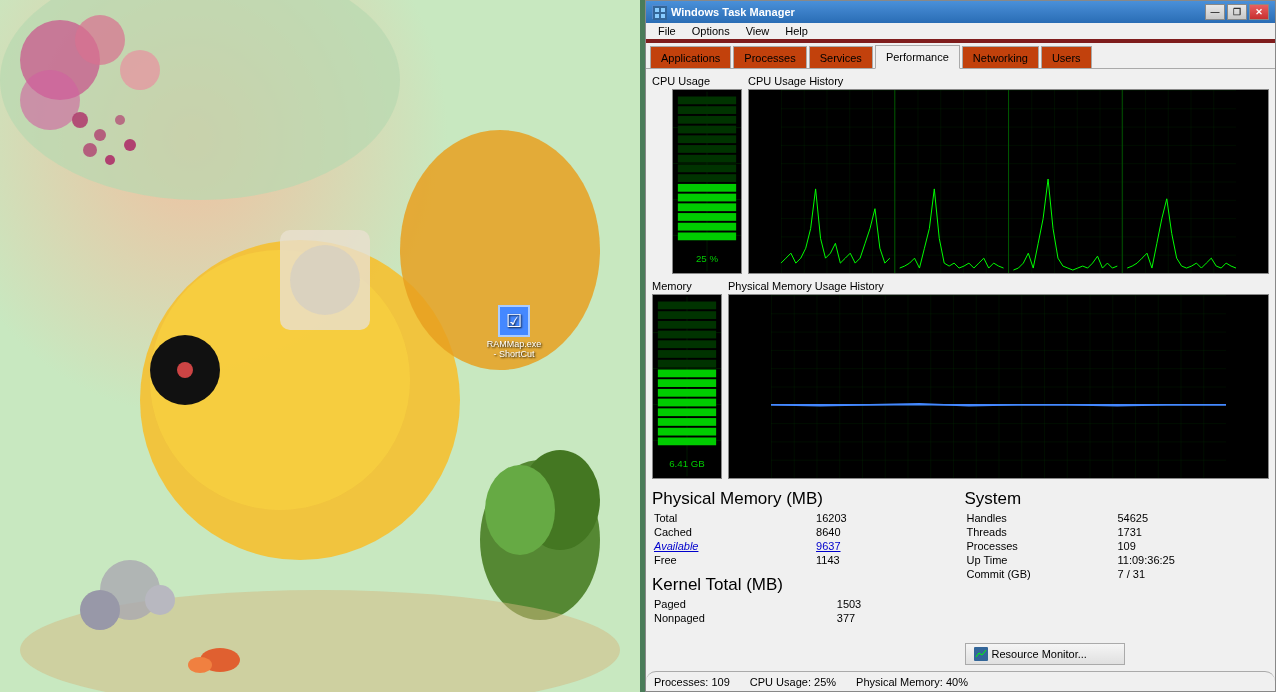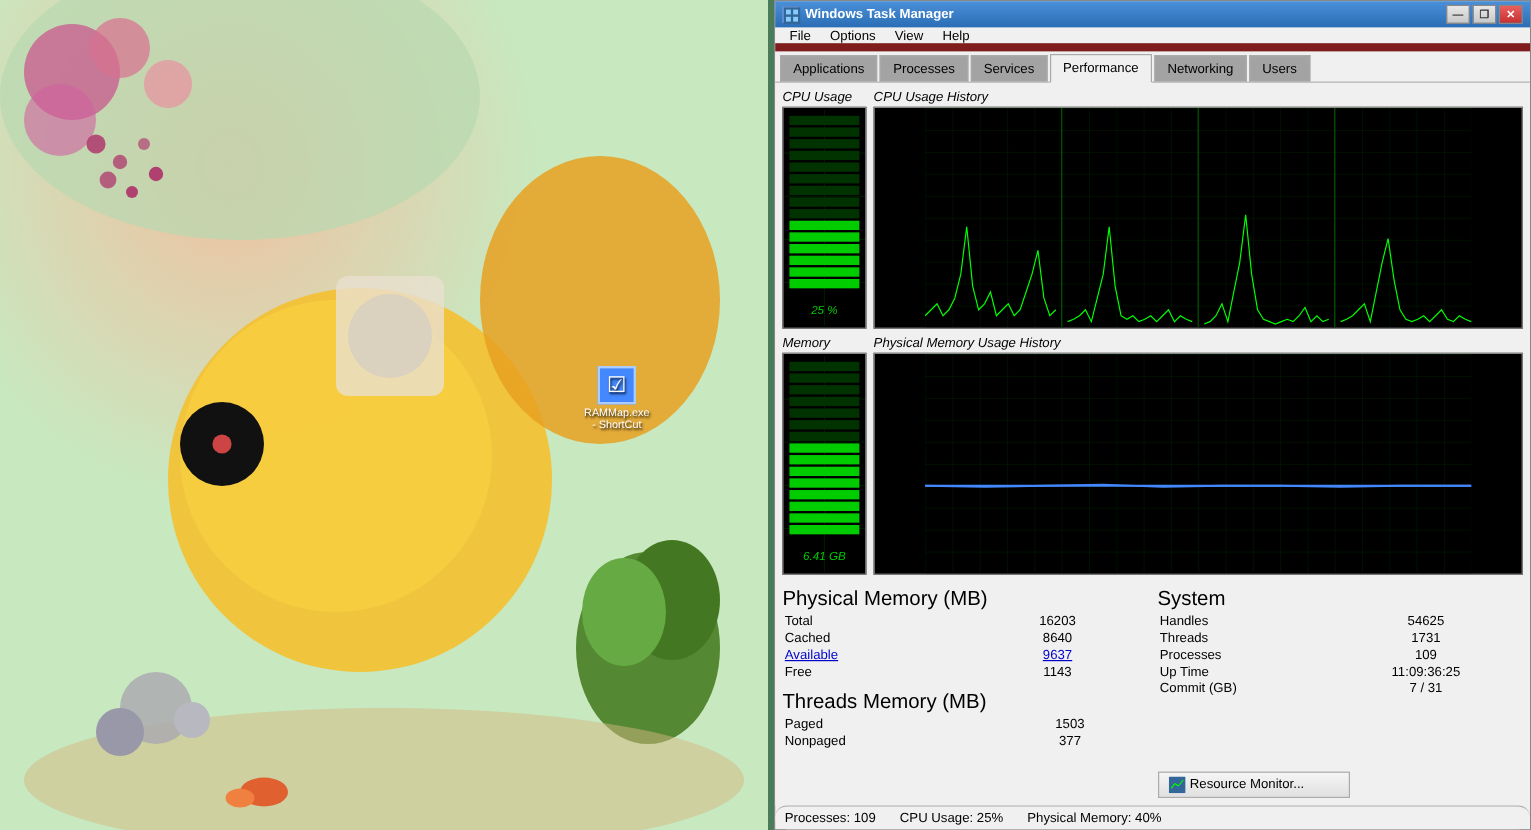--- a/index.html
+++ b/index.html
@@ -77,21 +77,21 @@
     }
 
     .tb-btn.close { background: linear-gradient(to bottom, #e86060, #c83030); color: white; }
 
     .menu-bar {
       background: #f0f0f0;
       height: 20px;
       display: flex;
       align-items: center;
       padding: 0 4px;
-      border-bottom: 7px solid #7f1d1d;
+      border-bottom: 4px solid #7f1d1d;
       flex-shrink: 0;
     }
 
     .menu-item {
       padding: 2px 8px;
       font-size: 11px;
       color: #000;
       cursor: pointer;
     }
 
@@ -103,21 +103,21 @@
       padding: 0 4px;
       border-bottom: 1px solid #aaa;
       flex-shrink: 0;
     }
 
     .tab {
       padding: 3px 10px 3px 10px;
       font-size: 11px;
       border: 1px solid #aaa;
       border-bottom: none;
-      background: #a3a3a3;
+      background: #c2410c;
       cursor: pointer;
       color: #000;
       margin-right: 2px;
       height: 22px;
       display: flex;
       align-items: center;
     }
 
     .tab.active {
       background: #f0f0f0;
@@ -133,21 +133,20 @@
       padding: 6px;
       display: flex;
       flex-direction: column;
       overflow: hidden;
     }
 
     .graphs-row {
       display: flex;
       gap: 6px;
       margin-bottom: 6px;
-      font-style: italic;
     }
 
     .graph-section {
       display: flex;
       flex-direction: column;
     }
 
     .section-label {
       font-size: 11px;
       color: #000;
@@ -157,20 +156,21 @@
     .graph-box {
       border: 1px solid #888;
       background: #000;
       position: relative;
       overflow: hidden;
     }
 
     .cpu-usage-box {
       width: 70px;
       height: 185px;
+      margin-left: 20px;
     }
 
     .cpu-history-box {
       flex: 1;
       height: 185px;
     }
 
     .memory-box {
       width: 70px;
       height: 185px;
@@ -201,21 +201,21 @@
       border-collapse: collapse;
     }
 
     .stats-table td {
       font-size: 11px;
       padding: 1px 2px;
       color: #000;
     }
 
     .stats-table td:last-child {
-      text-align: center;
+      text-align: left;
       padding-right: 10px;
     }
 
     .stats-table .underline td {
       text-decoration: underline;
       color: #0000cc;
     }
 
     .resource-monitor-btn {
       margin-top: 6px;
@@ -513,31 +513,31 @@
           <tbody>
               <tr>
             <td>Total</td>
             <td>16203</td>
           </tr>
           <tr>
             <td>Cached</td>
             <td>8640</td>
           </tr>
           <tr class="underline">
-            <td style="text-decoration:underline; color:#0000cc;">Available</td>
+            <td style="text-decoration:underline; color:#0000cc;font-style:italic;">Available</td>
             <td style="text-decoration:underline; color:#0000cc;margin-top:36px;">9637</td>
           </tr>
           <tr>
             <td>Free</td>
             <td>1143</td>
           </tr>
         </tbody>
           </table>
         <div style="height:8px;"></div>
-        <div class="stats-group-title">Threads Memory (MB)</div>
+        <div class="stats-group-title">Kernel Total (MB)</div>
         <table class="stats-table">
           <tbody>
               <tr>
             <td>Paged</td>
             <td>1503</td>
           </tr>
           <tr>
             <td>Nonpaged</td>
             <td>377</td>
           </tr>

